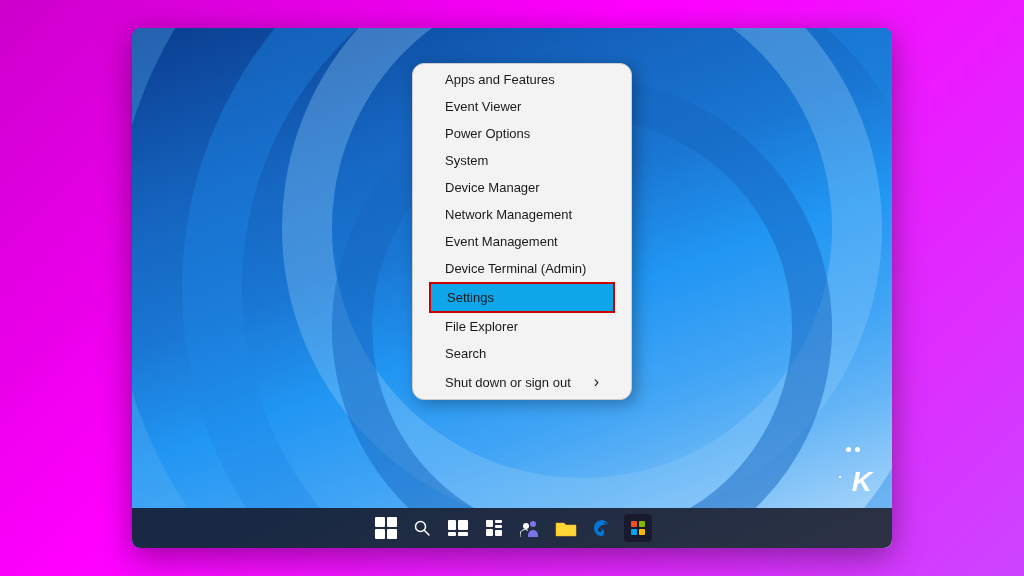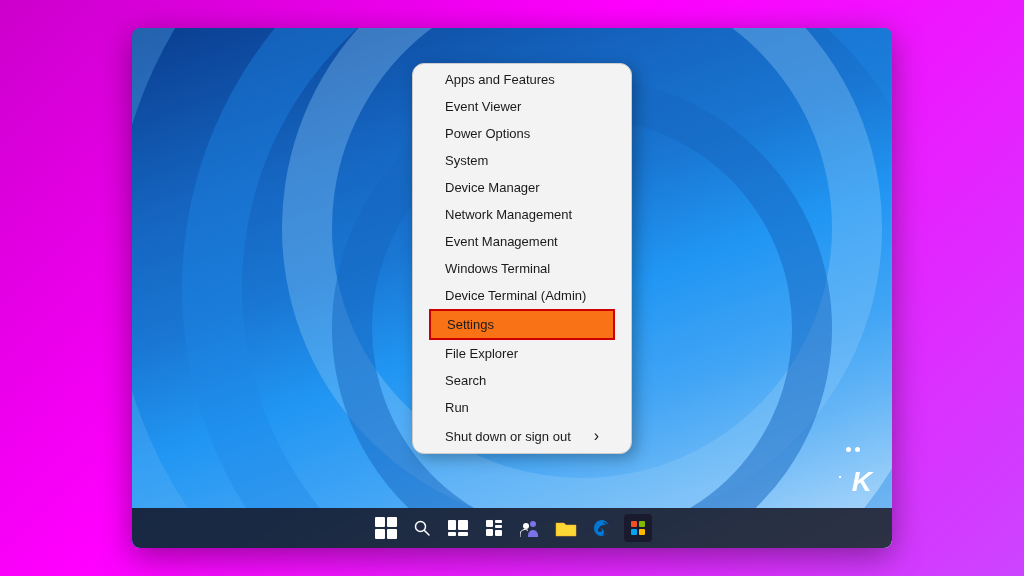--- a/index.html
+++ b/index.html
@@ -130,21 +130,21 @@
       padding: 6px 16px;
       font-size: 13px;
       color: #1a1a1a;
       cursor: pointer;
       display: flex;
       align-items: center;
       justify-content: space-between;
       white-space: nowrap;
     }
     .menu-item.highlighted {
-      background: #f97316;
+      background: #0ea5e9;
       border: 2px solid #cc0000;
     }
     
     .knowtechie-logo {
       position: absolute;
       bottom: 50px;
       right: 20px;
       color: white;
       font-size: 28px;
       font-weight: bold;
@@ -192,36 +192,30 @@
         <div class="menu-item">
           <span>Device Manager</span>
         </div>
         <div class="menu-item">
           <span>Network Management</span>
         </div>
         <div class="menu-item">
           <span>Event Management</span>
         </div>
         <div class="menu-item">
-          <span>Windows Terminal</span>
-        </div>
-        <div class="menu-item">
           <span>Device Terminal (Admin)</span>
         </div>
         <div class="menu-item highlighted">
           <span>Settings</span>
         </div>
         <div class="menu-item">
           <span>File Explorer</span>
         </div>
         <div class="menu-item">
           <span>Search</span>
-        </div>
-        <div class="menu-item">
-          <span>Run</span>
         </div>
         <div class="menu-item">
           <span>Shut down or sign out</span>
           <span style="font-size: 16px;">›</span>
         </div>
       </div>
 
     <div class="taskbar" id="taskbar-el">
     <div class="taskbar-icon">
           <div class="win-logo">

